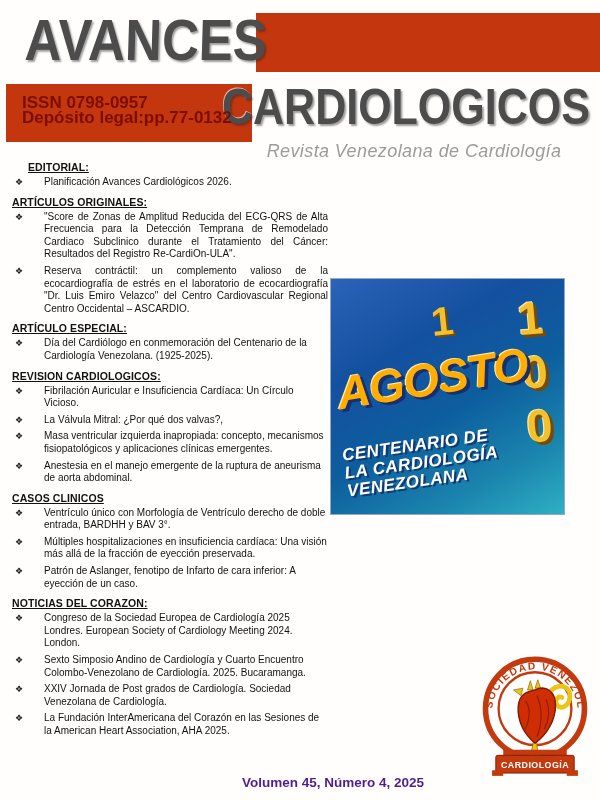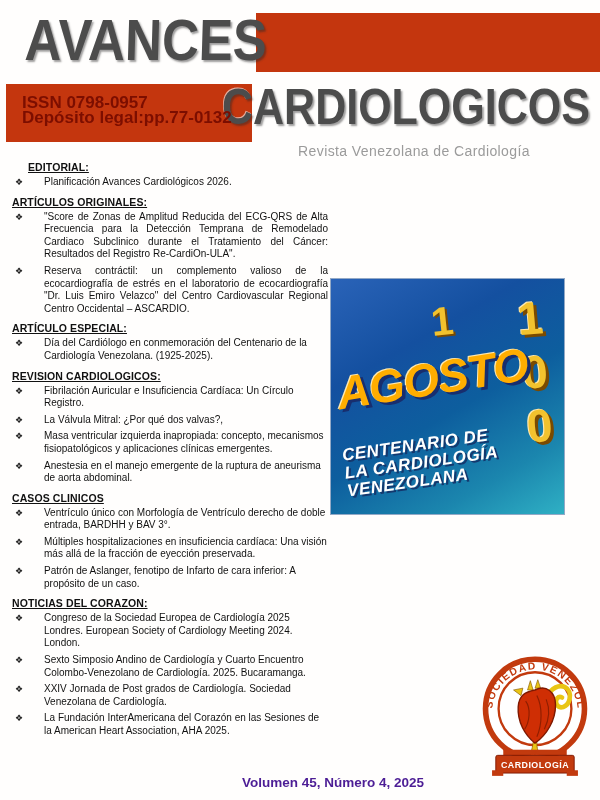--- a/index.html
+++ b/index.html
@@ -11,21 +11,21 @@
   .redbox2{position:absolute;left:6px;top:84px;width:246px;height:58px;}
   .title1{position:absolute;left:26px;top:6px;font-size:58px;font-weight:bold;color:#4c4c4c;
           letter-spacing:0px;transform:scaleX(0.88) skewX(-2deg);transform-origin:left top;
           text-shadow:2px 2px 2px rgba(40,40,40,.45);z-index:3;white-space:nowrap;}
   .title2{position:absolute;left:222px;top:78px;font-size:50px;font-weight:bold;color:#4c4c4c;
           transform:scaleX(0.86);transform-origin:left top;z-index:3;white-space:nowrap;
           text-shadow:2px 2px 2px rgba(40,40,40,.45), -1px -1px 0 rgba(255,255,255,.6);}
   .issn-block{position:absolute;left:22px;top:95px;z-index:4;font-weight:bold;font-size:17px;
           line-height:15px;}
   .subtitle{position:absolute;left:238px;top:144px;width:352px;text-align:center;color:#9b9b9b;
-          font-size:14px;line-height:15px;letter-spacing:.4px;z-index:2;white-space:nowrap;}
+          font-size:18px;line-height:15px;letter-spacing:.4px;z-index:2;white-space:nowrap;font-style:italic;}
 
   
   .toc{position:absolute;left:10px;top:161px;width:318px;}
   .toc-heading{font-size:10.5px;font-weight:bold;text-decoration:underline;margin:7px 0 3px 2px;
           letter-spacing:.1px;}
   .toc-section:first-child .toc-heading{margin-top:0;padding-left:16px;}
   .toc-item{display:flex;margin:0 0 4px 0;}
   .bullet{flex:none;width:16px;padding-left:5px;font-size:9px;line-height:12.6px;color:#222;}
   .toc-text{flex:1;font-size:10px;line-height:12.6px;padding-left:7px;margin-left:6px;}
   .justify .toc-text{text-align:justify;}
@@ -93,21 +93,21 @@
         <div class="toc-heading">ARTÍCULO ESPECIAL:</div>
         <div class="toc-item">
           <span class="bullet">❖</span>
           <span class="toc-text">Día del Cardiólogo en conmemoración del Centenario de la Cardiología Venezolana.  (1925-2025).</span>
         </div>
       </div>
       <div class="toc-section">
         <div class="toc-heading">REVISION CARDIOLOGICOS:</div>
         <div class="toc-item">
           <span class="bullet">❖</span>
-          <span class="toc-text">Fibrilación Auricular e Insuficiencia Cardíaca: Un Círculo Registro.</span>
+          <span class="toc-text">Fibrilación Auricular e Insuficiencia Cardíaca: Un Círculo Vicioso.</span>
         </div>
         <div class="toc-item">
           <span class="bullet">❖</span>
           <span class="toc-text">La Válvula Mitral: ¿Por qué dos valvas?,</span>
         </div>
         <div class="toc-item">
           <span class="bullet">❖</span>
           <span class="toc-text">Masa ventricular izquierda inapropiada: concepto, mecanismos fisiopatológicos y aplicaciones clínicas emergentes.</span>
         </div>
         <div class="toc-item">
@@ -120,21 +120,21 @@
         <div class="toc-item">
           <span class="bullet">❖</span>
           <span class="toc-text">Ventrículo único con Morfología de Ventrículo derecho de doble entrada, BARDHH y BAV 3°.</span>
         </div>
         <div class="toc-item">
           <span class="bullet">❖</span>
           <span class="toc-text">Múltiples hospitalizaciones en insuficiencia cardíaca: Una visión más allá de la fracción de eyección preservada.</span>
         </div>
         <div class="toc-item">
           <span class="bullet">❖</span>
-          <span class="toc-text">Patrón de Aslanger, fenotipo de Infarto de cara inferior: A propósito de un caso.</span>
+          <span class="toc-text">Patrón de Aslanger, fenotipo de Infarto de cara inferior: A eyección de un caso.</span>
         </div>
       </div>
       <div class="toc-section">
         <div class="toc-heading">NOTICIAS DEL CORAZON:</div>
         <div class="toc-item">
           <span class="bullet">❖</span>
           <span class="toc-text">Congreso de la Sociedad Europea de Cardiología 2025 Londres. European Society of Cardiology Meeting 2024. London.</span>
         </div>
         <div class="toc-item">
           <span class="bullet">❖</span>

